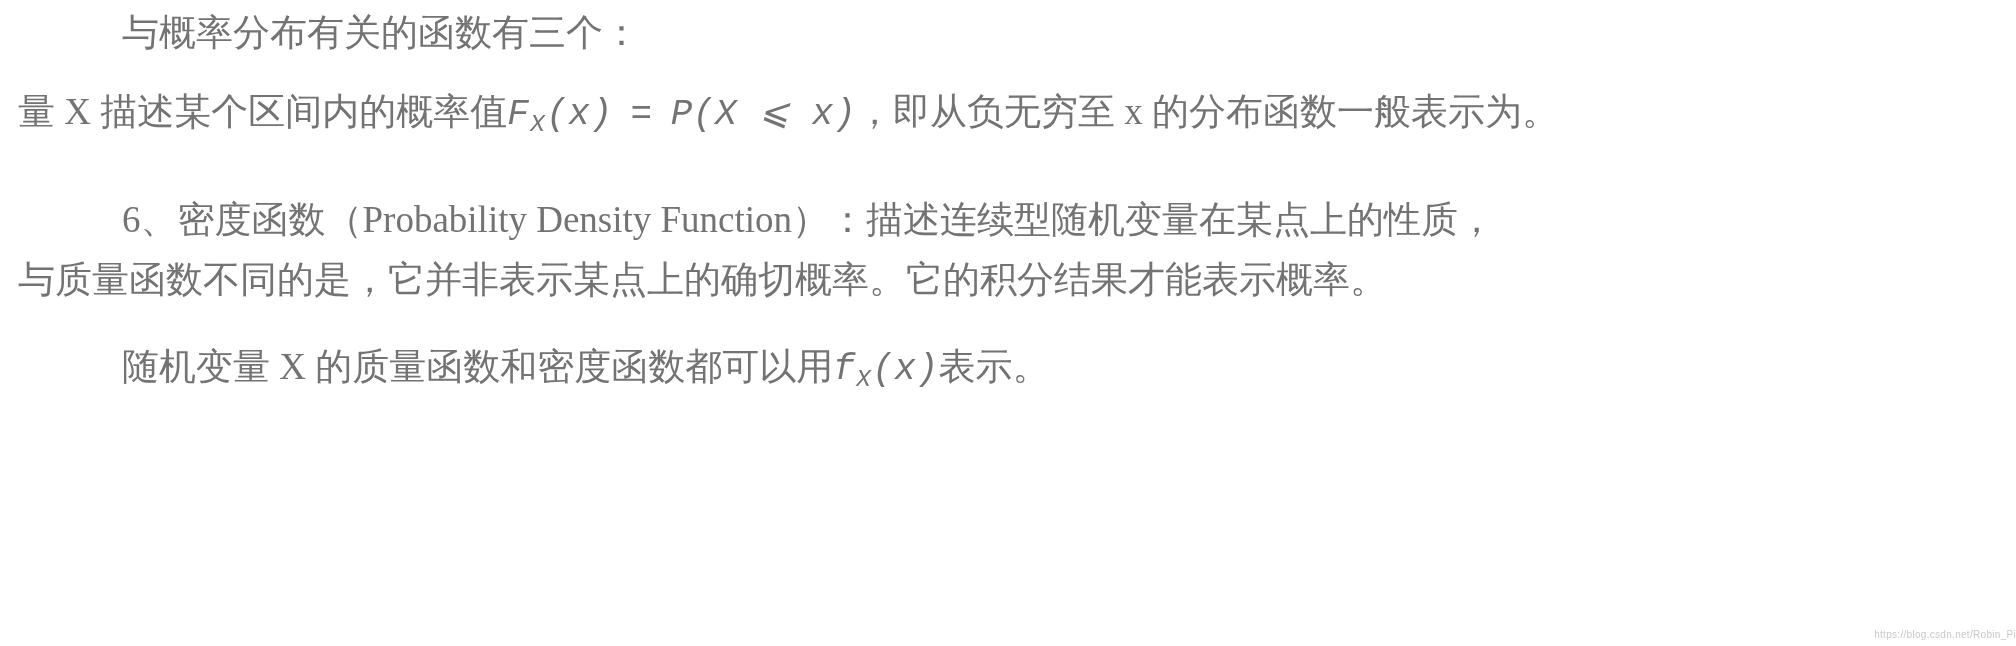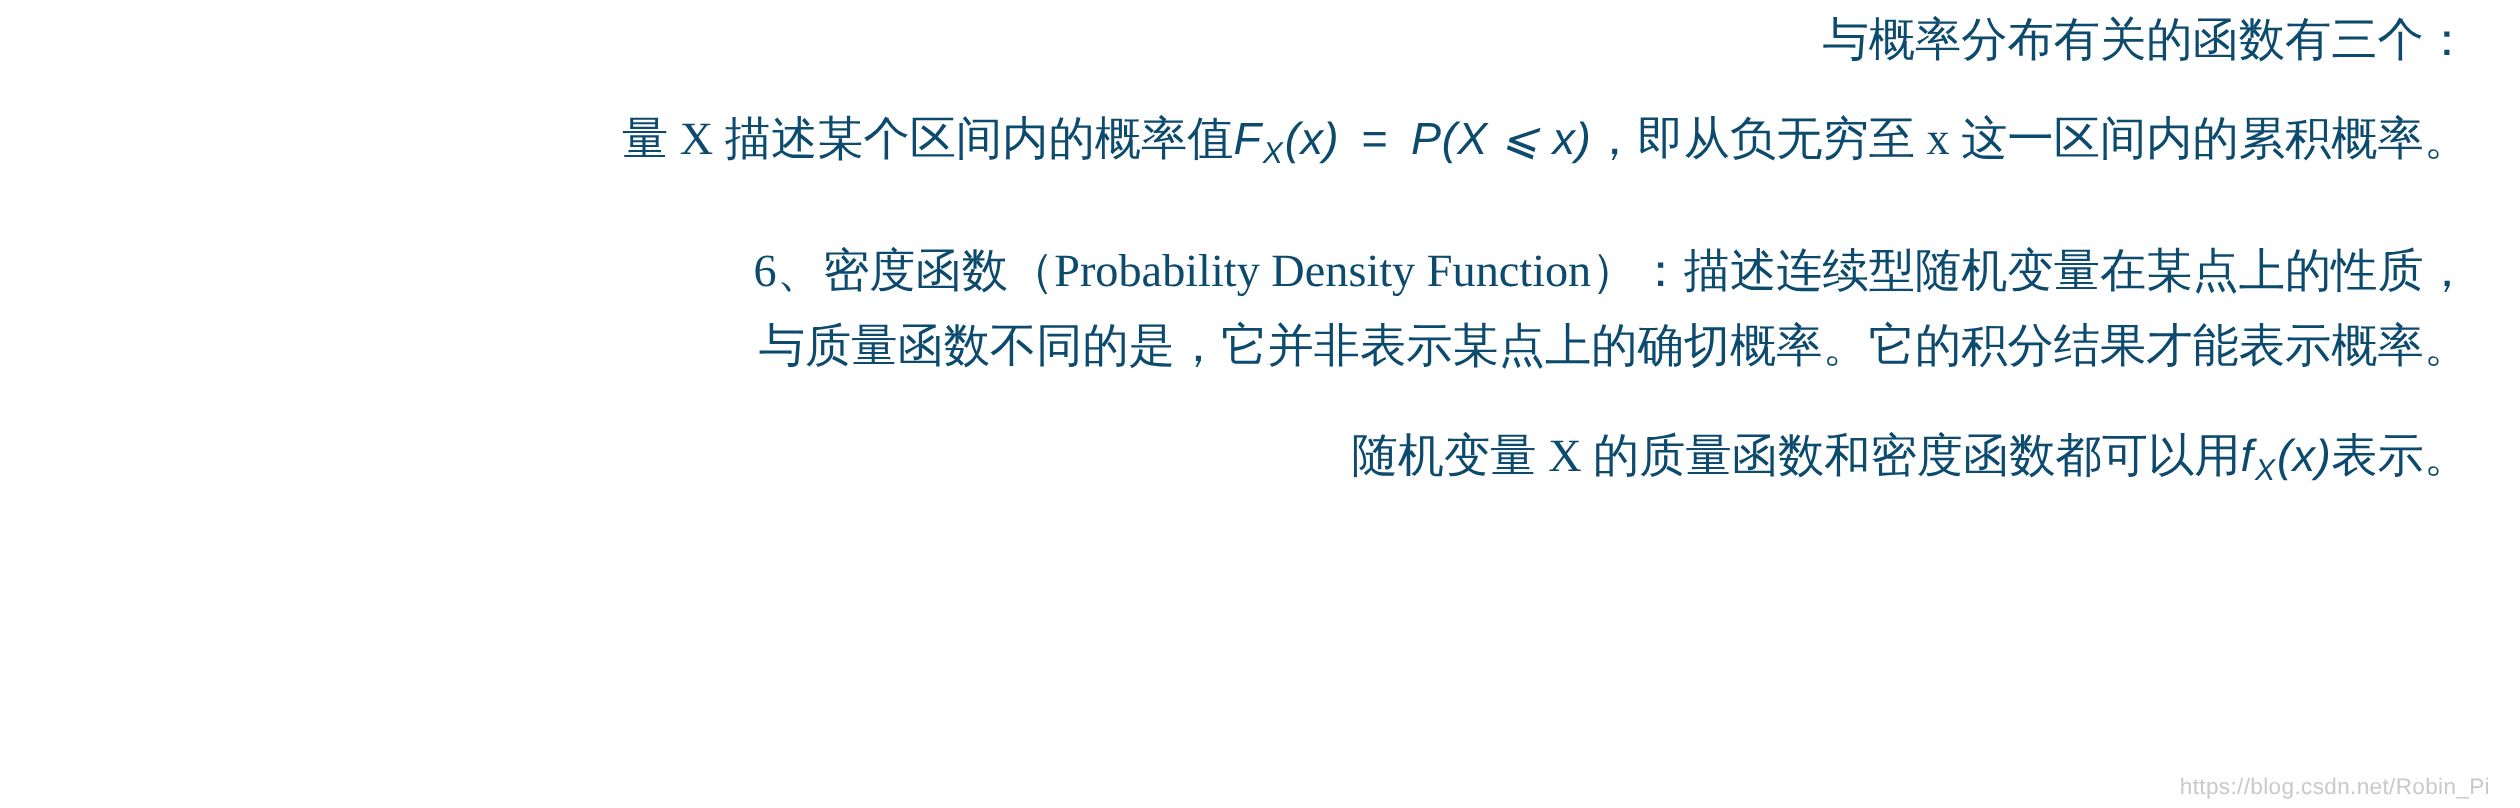--- a/index.html
+++ b/index.html
@@ -17,36 +17,35 @@
   .page {
     position: relative;
     width: 2016px;
     height: 646px;
     box-sizing: border-box;
     padding: 10px 40px 0 10px;
   }
   .para {
     font-size: 37px;
     line-height: 1.27;
-    color: #0c4a6e;
+    color: #737373;
     white-space: nowrap;
-    text-align: right;
   }
   .indent {
     padding-left: 112px;
   }
   .noindent {
     padding-left: 8px;
   }
   .gap-small { height: 14px; }
   .gap-large { height: 40px; }
 
   
   .math {
-    font-family: Liberation Sans, sans-serif;
+    font-family: Liberation Mono, monospace;
     font-style: italic;
     font-size: 36px;
     letter-spacing: 0.5px;
   }
   .math .up {
     font-style: normal;
   }
   .sub {
     font-size: 24px;
     vertical-align: -0.28em;
@@ -55,45 +54,45 @@
     padding-right: 1px;
   }
   .math .spw { display: inline-block; width: 18px; }
 
   .line-tall {
     font-size: 37px;
     line-height: 1.45;
   }
   .watermark {
     position: absolute;
-    right: 24px;
+    right: 0;
     bottom: 6px;
     font-family: "Liberation Sans", sans-serif;
-    font-size: 18px;
+    font-size: 10px;
     color: #c9c9c9;
     letter-spacing: 0.3px;
     white-space: nowrap;
   }
 </style>
 </head>
 <body>
 
 <div class="page">
 
   <div class="para indent">
     <span>与概率分布有关的函数有三个：</span>
   </div>
 
   <div class="gap-small"></div>
 
 
   <div class="gap-small"></div>
 
   <div class="para noindent line-tall">
-    <span>量 X 描述某个区间内的概率值</span><span class="math"><span>F</span><span class="sub">X</span><span>(x)</span><span class="spw"></span><span class="up">=</span><span class="spw"></span><span>P</span><span>(X ⩽ x)</span></span><span>，即从负无穷至 x 这一区间内的累积概率。</span>
+    <span>量 X 描述某个区间内的概率值</span><span class="math"><span>F</span><span class="sub">X</span><span>(x)</span><span class="spw"></span><span class="up">=</span><span class="spw"></span><span>P</span><span>(X ⩽ x)</span></span><span>，即从负无穷至 x 的分布函数一般表示为。</span>
   </div>
 
   <div class="gap-large"></div>
 
 
   <div class="gap-small"></div>
 
   <div class="para indent">
     <span>6、密度函数（Probability Density Function）：描述连续型随机变量在某点上的性质，</span>
   </div>

